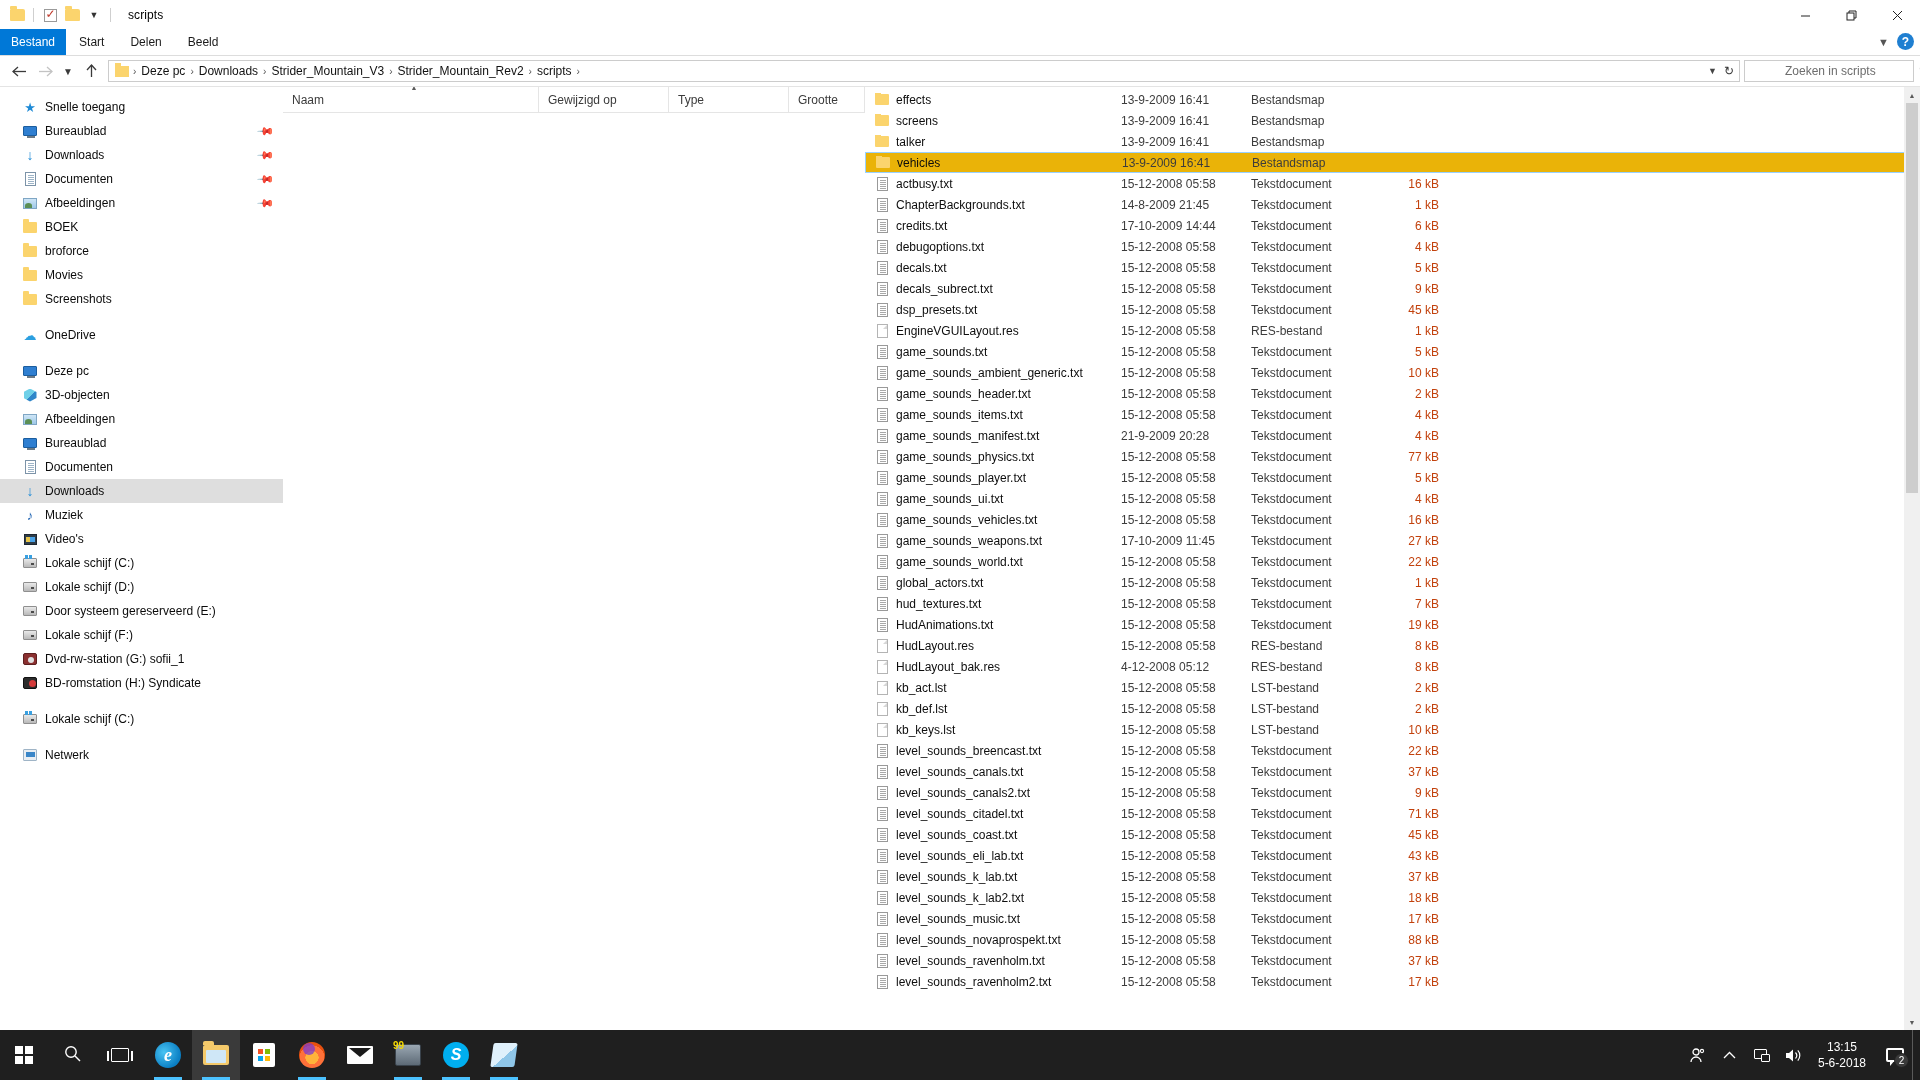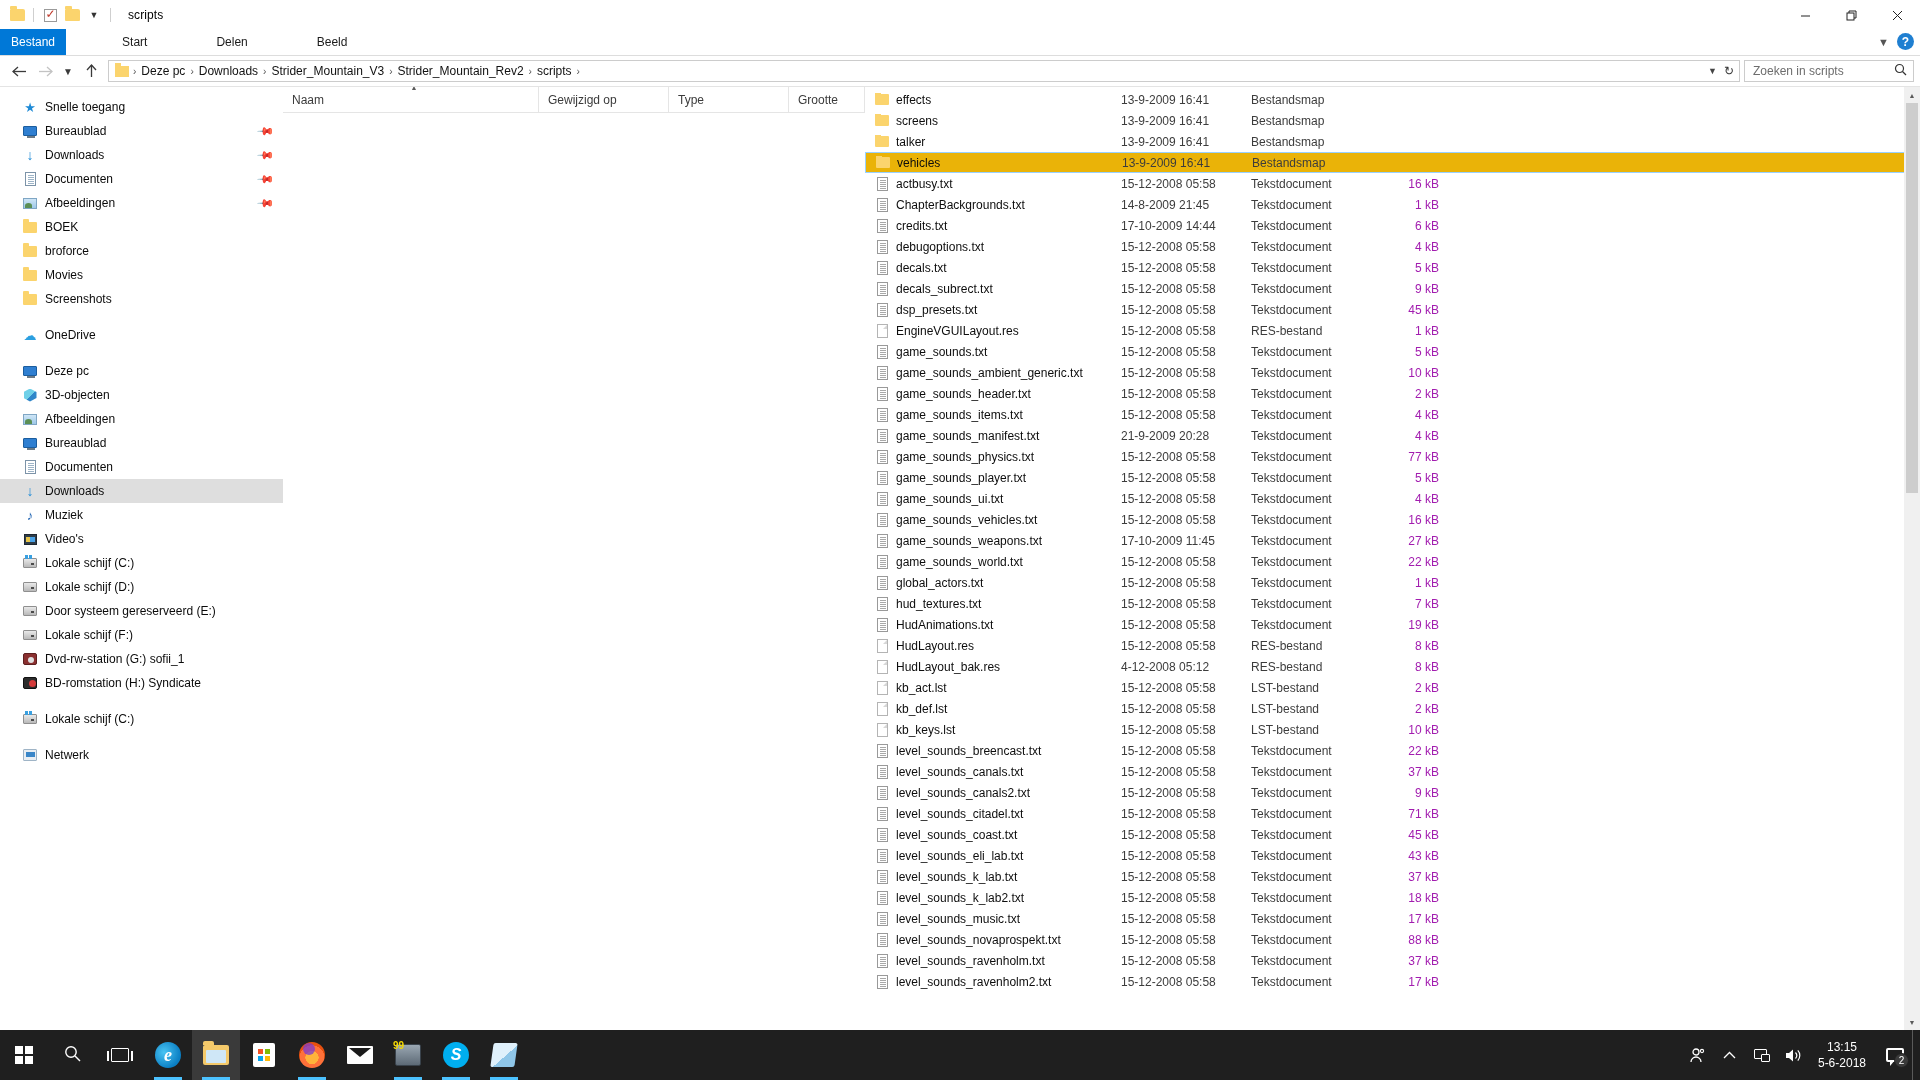--- a/index.html
+++ b/index.html
@@ -50,21 +50,21 @@
   .wincontrols {
     position: absolute; right: 0; top: 0; height: 30px; display: flex;
   }
   .wc { width: 46px; height: 30px; display:flex; align-items:center;
         justify-content:center; font-size: 12px; color:#222; }
   .wc svg { display:block; }
 
   
   .tabstrip {
     height: 26px; flex: 0 0 26px; display: flex; align-items: flex-end;
-    background: #fff; position: relative; border-bottom: 1px solid #ddd; gap: 43px;
+    background: #fff; position: relative; border-bottom: 1px solid #ddd;
   }
   .tab {
     font-size: 12px; color: #1a1a1a; padding: 0 13px; height: 26px;
     display: flex; align-items: center; cursor: default;
   }
   .tab.file {
     background: #0078d7; color: #fff; padding: 0 11px;
   }
   .ribbon-right {
     position: absolute; right: 6px; top: 3px; display: flex;
@@ -111,21 +111,21 @@
   .addr-refresh {
     position: absolute; right: 5px; font-size: 12px; color: #333;
   }
   .searchbox {
     width: 170px; height: 22px; border: 1px solid #ccc; background: #fff;
     display: flex; align-items: center; justify-content: space-between;
     padding: 0 6px 0 8px;
   }
   .searchbox input {
     border: 0; outline: 0; font-size: 12px; color: #4d7c0f; width: 134px;
-    font-family: "Liberation Sans", sans-serif; background: transparent;
+    font-family: "Liberation Sans", sans-serif; background: transparent; margin-left: 32px;
   }
   .searchbox input::placeholder { color: #6d6d6d; }
   .search-ico { font-size: 12px; color: #333; }
 
   
   .body { flex: 1; display: flex; overflow: hidden; border-top: 1px solid #e4e4e4; }
 
   
   .navpane {
     width: 283px; flex: 0 0 283px; background: #fff; overflow: hidden;
@@ -263,21 +263,21 @@
   .row {
     height: 21px; display: flex; align-items: center; font-size: 12px;
     color: #0d0d0d; cursor: default;
   }
   .row.selected { background: #eab308; border: 1px solid #99d1ff; height: 21px; }
   .cell { display: flex; align-items: center; overflow: hidden;
           white-space: nowrap; }
   .c-name { width: 256px; padding-left: 9px; }
   .c-date { width: 130px; color: #3c3c3c; }
   .c-type { width: 120px; color: #3c3c3c; }
-  .c-size { width: 76px; color: #a21caf; text-align: right;
+  .c-size { width: 76px; color: #c2410c; text-align: right;
             justify-content: flex-end; padding-right: 8px; }
   .row-ico { width: 16px; margin-right: 6px; display:flex;
              align-items:center; justify-content:center; flex:0 0 16px; }
   .ic-txt {
     width: 11px; height: 14px; background: #fff; border: 1px solid #999;
     position: relative;
   }
   .ic-txt::after {
     content:""; position:absolute; left:2px; top:2px; width:6px; height:1px;
     background:#a8a8a8;

